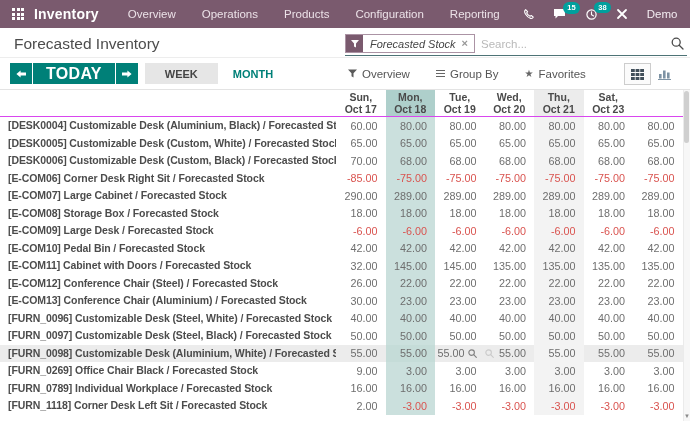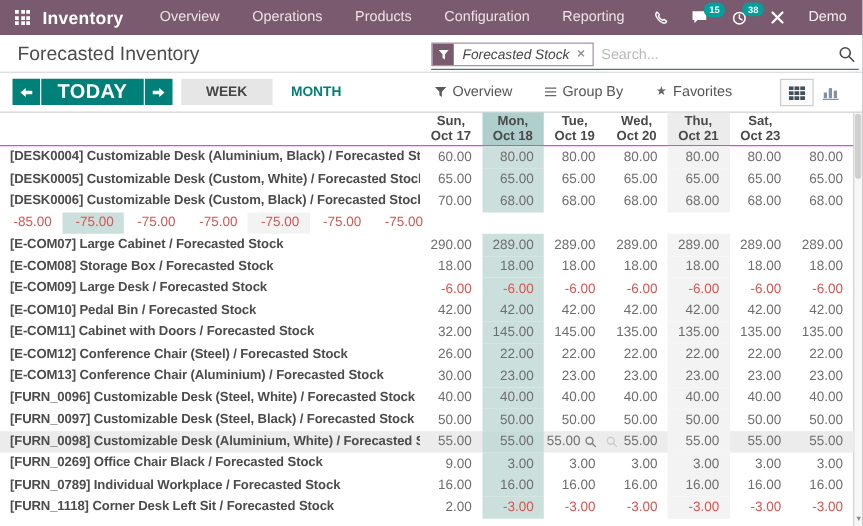--- a/index.html
+++ b/index.html
@@ -337,20 +337,21 @@
             <span>68.00</span>
           </div>
           <div class="gcell">
             <span>68.00</span>
           </div>
           <div class="gcell">
             <span>68.00</span>
           </div>
         </div>
         <div class="grow">
+          <div class="glabel">[E-COM06] Corner Desk Right Sit / Forecasted Stock</div>
           <div class="gcell">
             <span class="neg">-85.00</span>
           </div>
           <div class="gcell col-today-cell">
             <span class="neg">-75.00</span>
           </div>
           <div class="gcell">
             <span class="neg">-75.00</span>
           </div>
           <div class="gcell">

